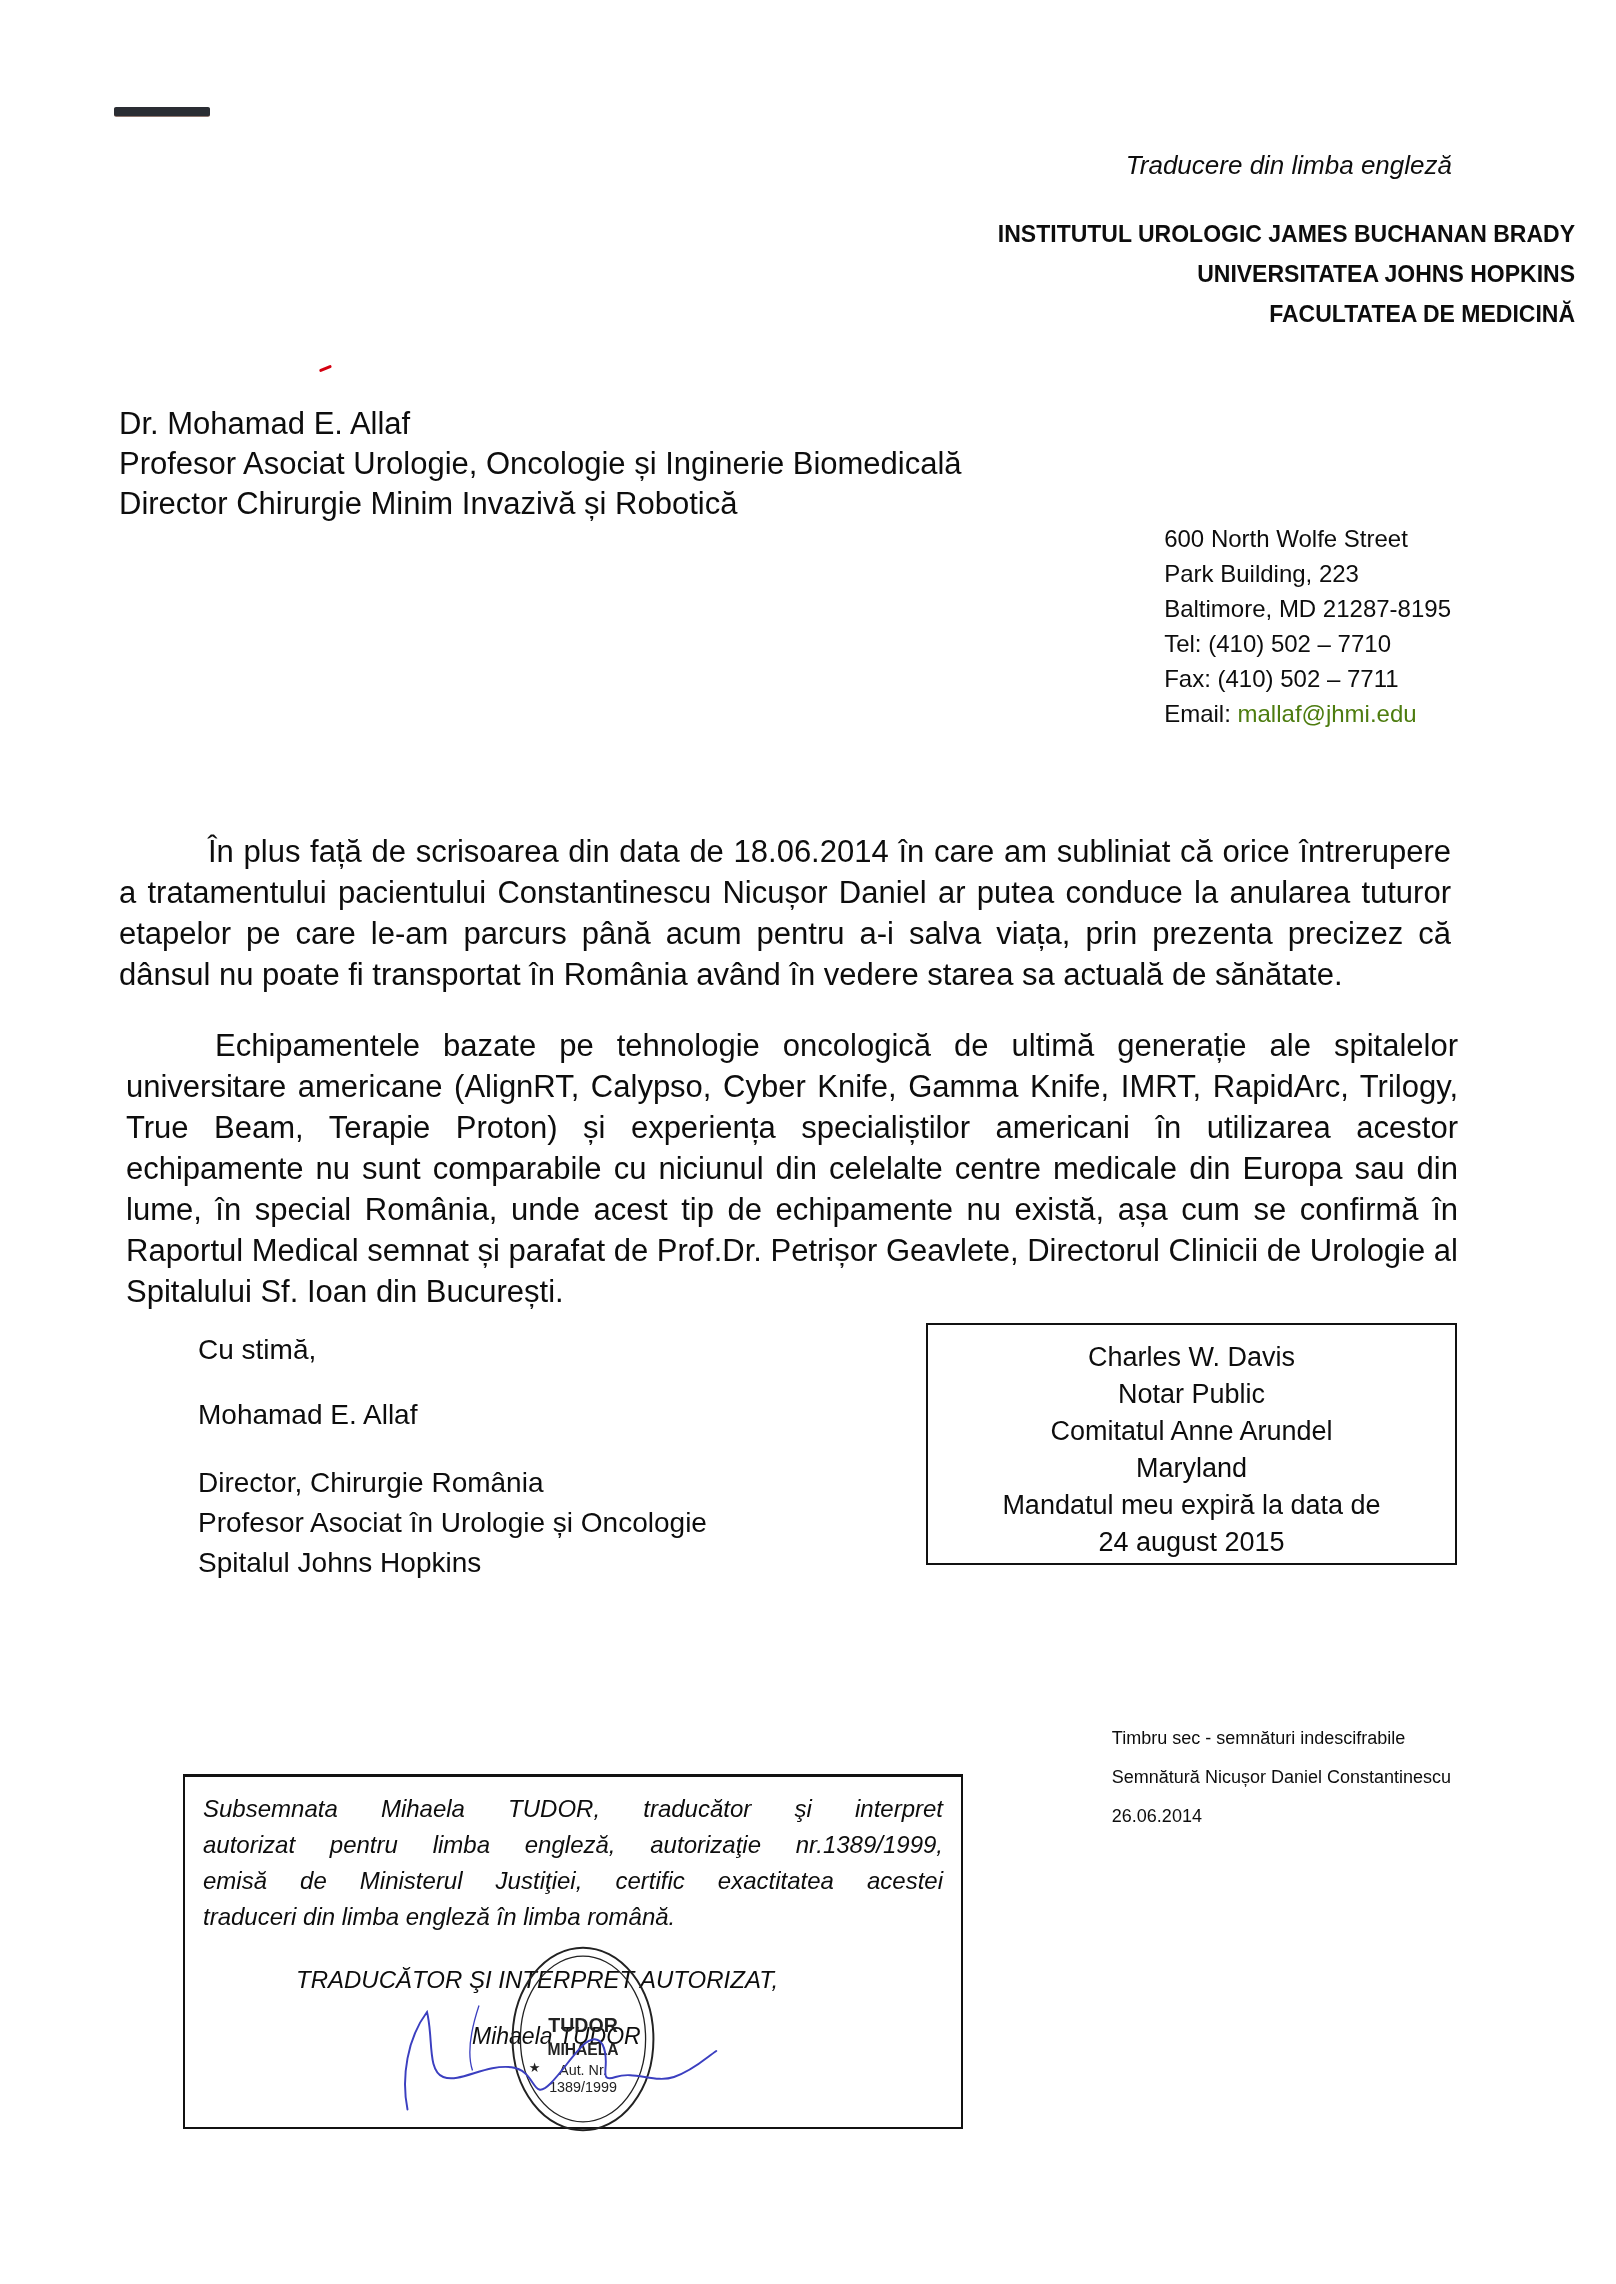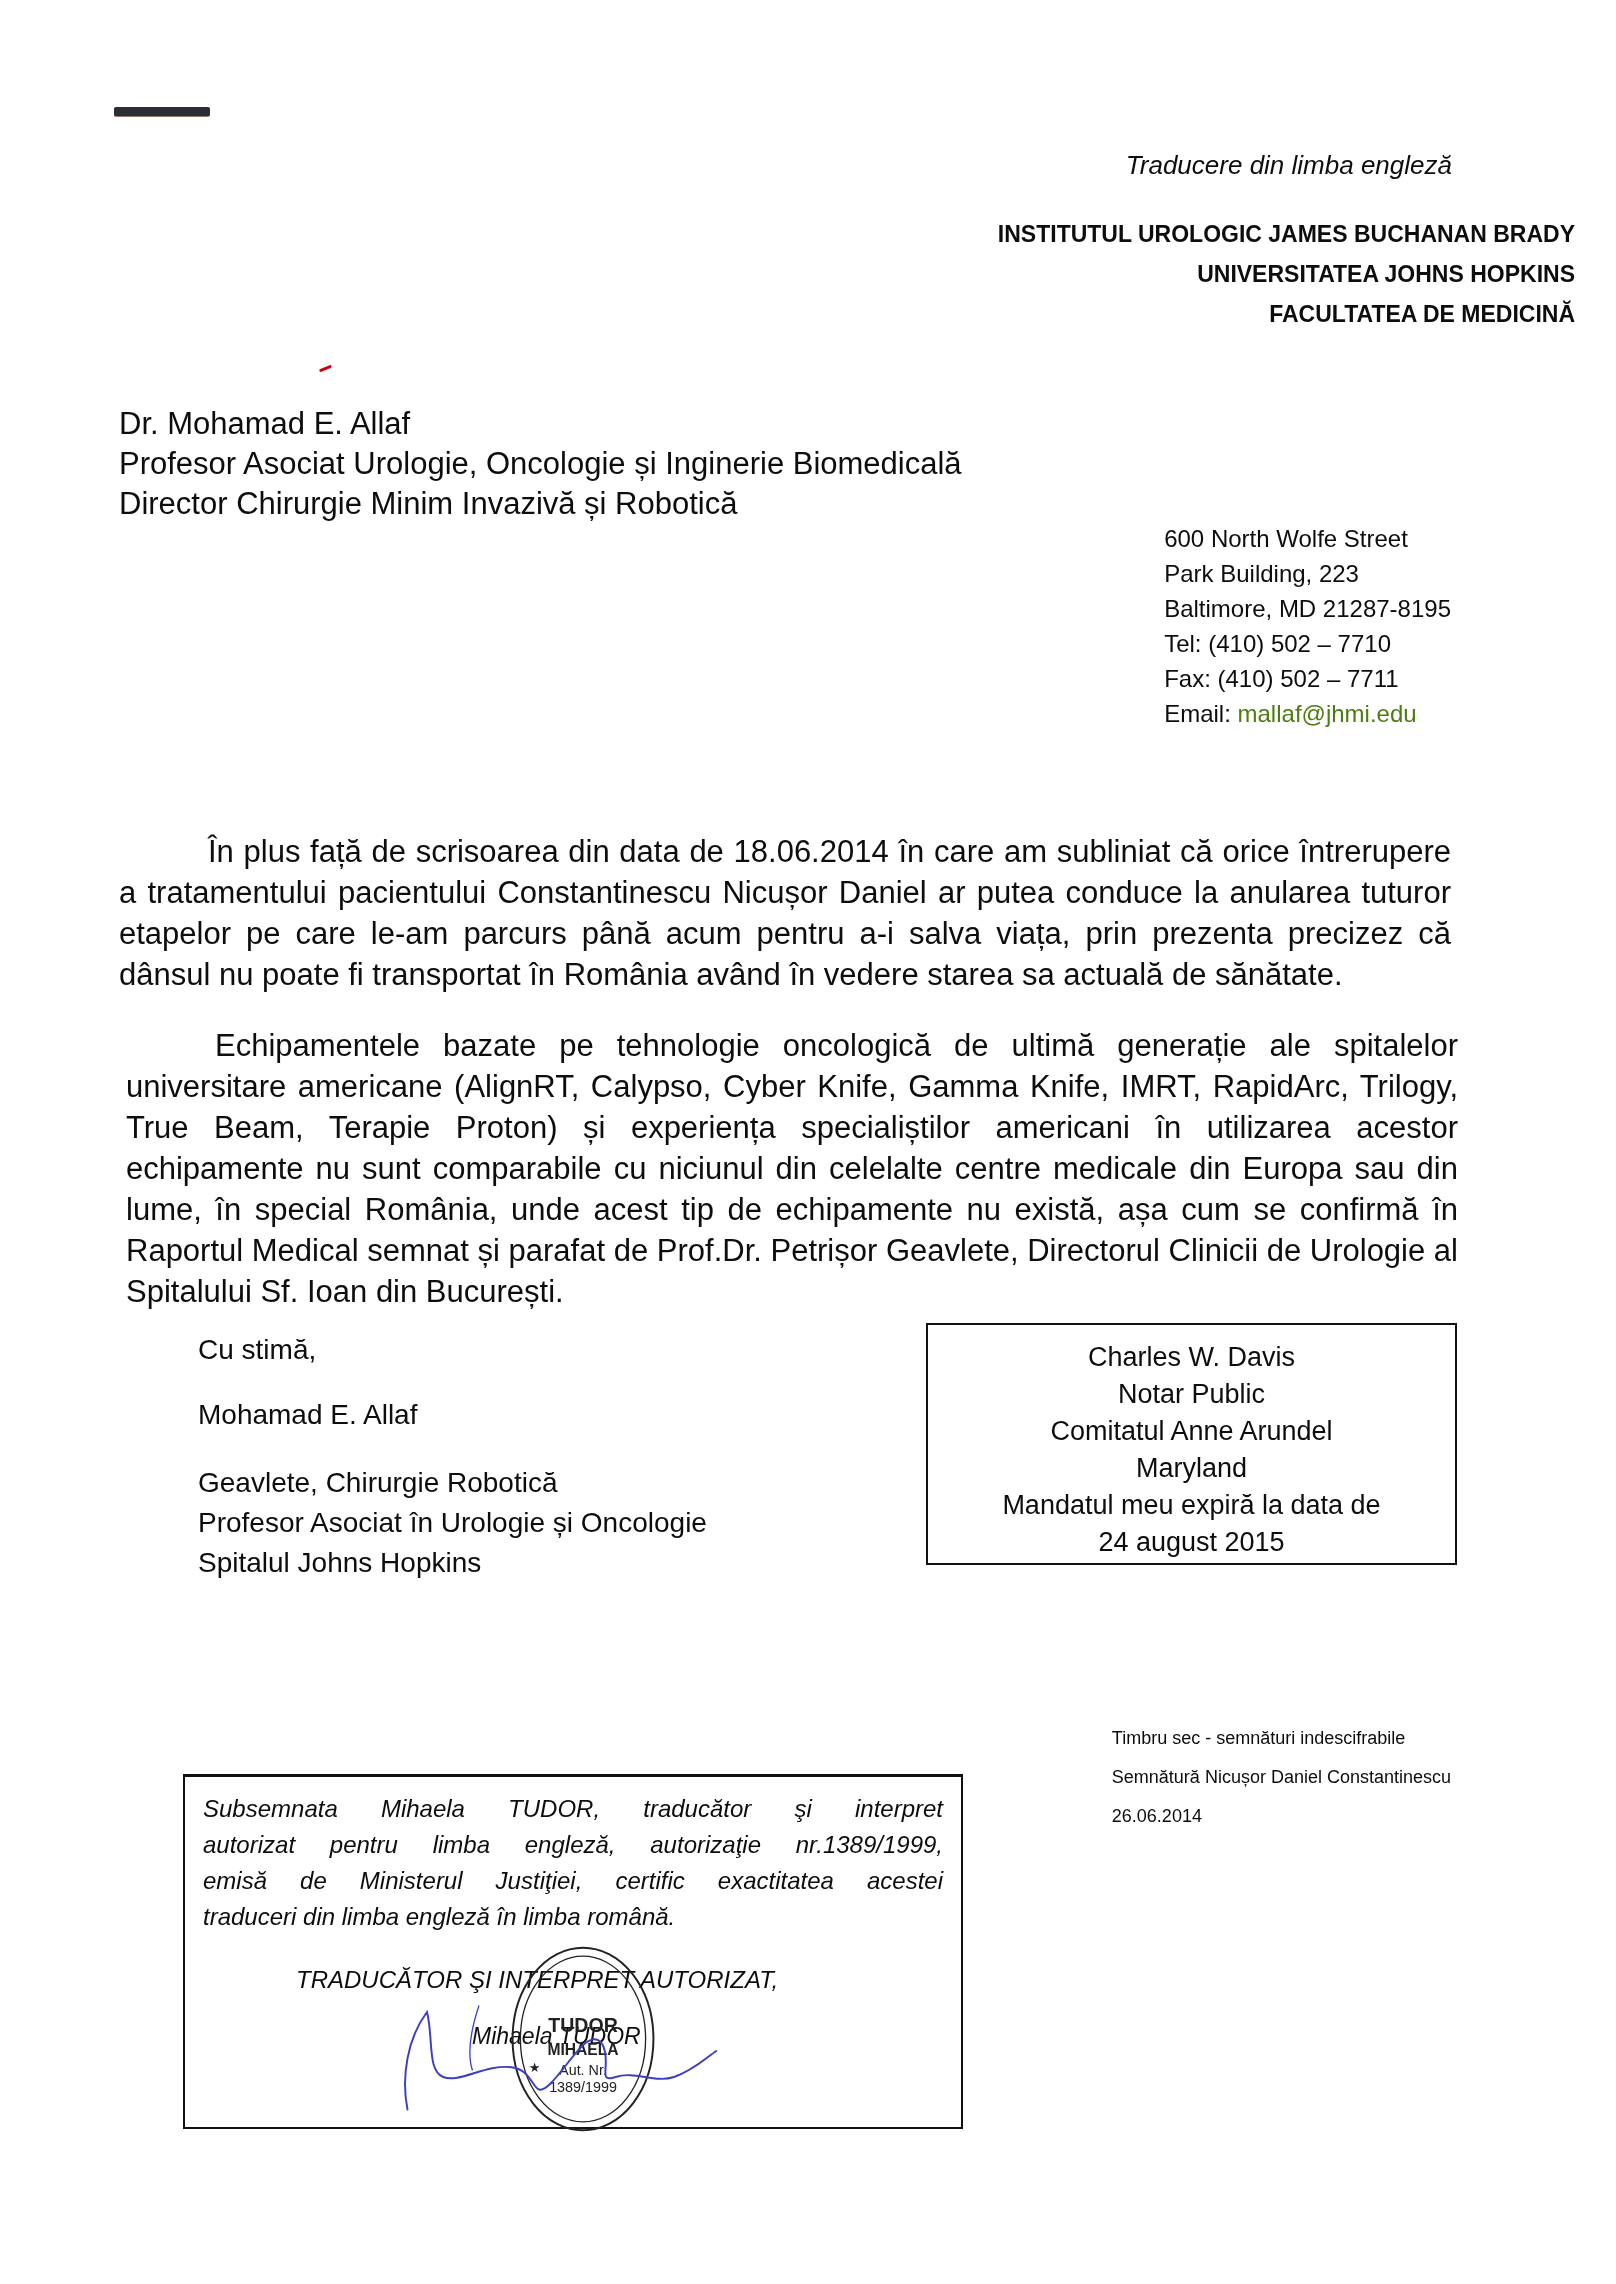--- a/index.html
+++ b/index.html
@@ -68,21 +68,21 @@
 <div class="abs body-text p1">
   <p>În plus față de scrisoarea din data de 18.06.2014 în care am subliniat că orice întrerupere a tratamentului pacientului Constantinescu Nicușor Daniel ar putea conduce la anularea tuturor etapelor pe care le-am parcurs până acum pentru a-i salva viața, prin prezenta precizez că dânsul nu poate fi transportat în România având în vedere starea sa actuală de sănătate.</p>
 </div>
 <div class="abs body-text p2">
   <p>Echipamentele bazate pe tehnologie oncologică de ultimă generație ale spitalelor universitare americane (AlignRT, Calypso, Cyber Knife, Gamma Knife, IMRT, RapidArc, Trilogy, True Beam, Terapie Proton) și experiența specialiștilor americani în utilizarea acestor echipamente nu sunt comparabile cu niciunul din celelalte centre medicale din Europa sau din lume, în special România, unde acest tip de echipamente nu există, așa cum se confirmă în Raportul Medical semnat și parafat de Prof.Dr. Petrișor Geavlete, Directorul Clinicii de Urologie al Spitalului Sf. Ioan din București.</p>
 </div>
 
 <div class="abs closing closing-salute">Cu stimă,</div>
 <div class="abs closing closing-name">Mohamad E. Allaf</div>
 <div class="abs closing closing-title">
-  <div>Geavlete, Chirurgie Robotică</div>
+  <div>Director, Chirurgie România</div>
   <div>Profesor Asociat în Urologie și Oncologie</div>
   <div>Spitalul Johns Hopkins</div>
 </div>
 
 <div class="abs notary-box">
   <div class="notary-inner">
     <div>Charles W. Davis</div>
     <div>Notar Public</div>
     <div>Comitatul Anne Arundel</div>
     <div>Maryland</div>

